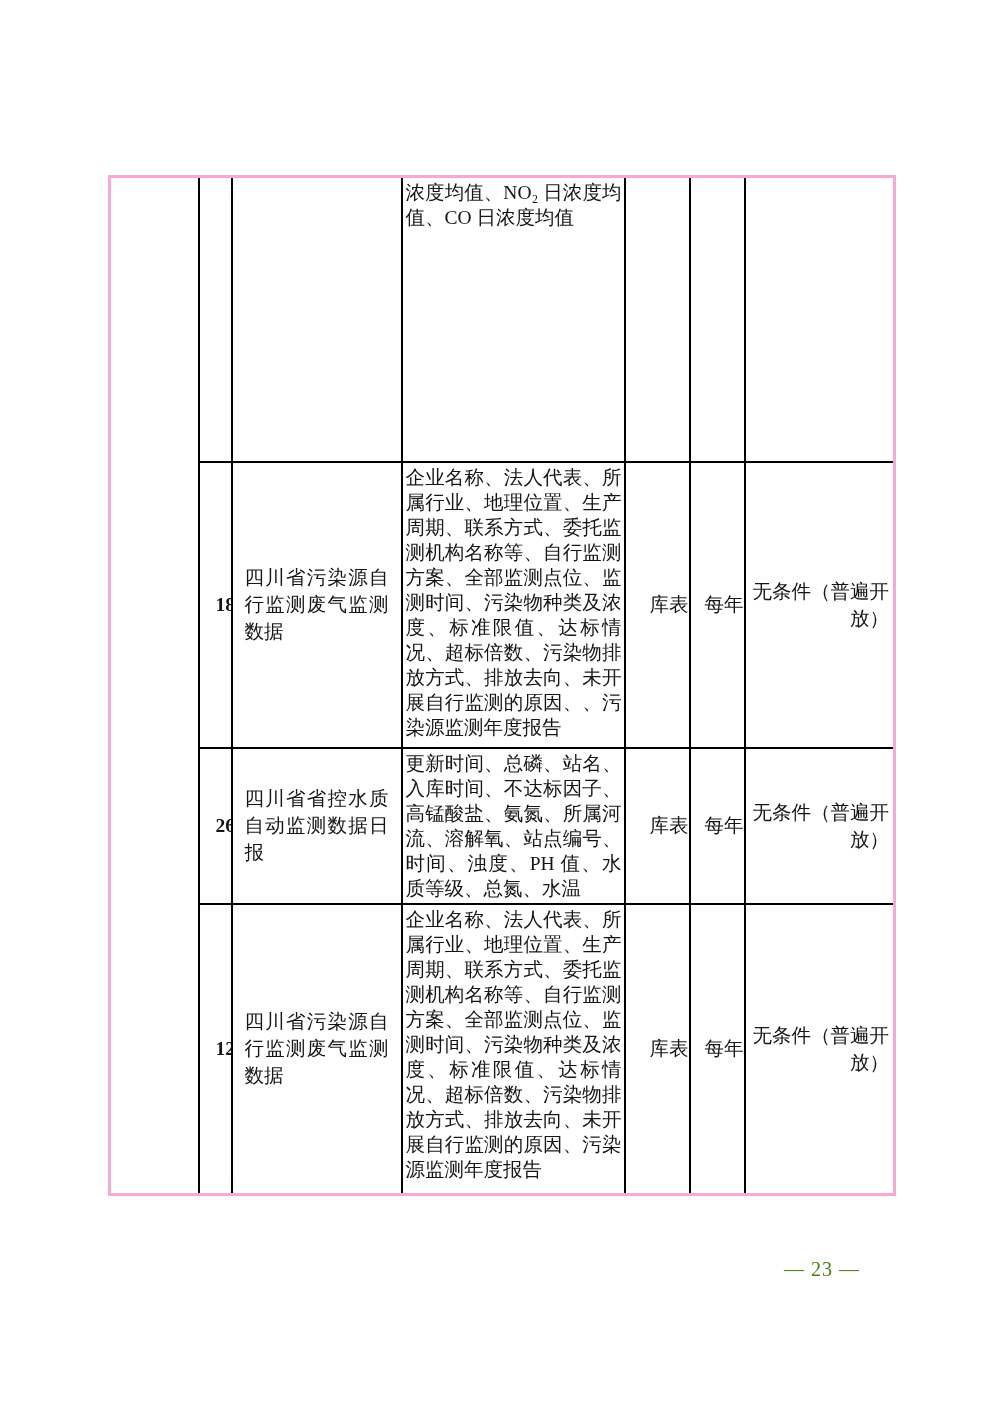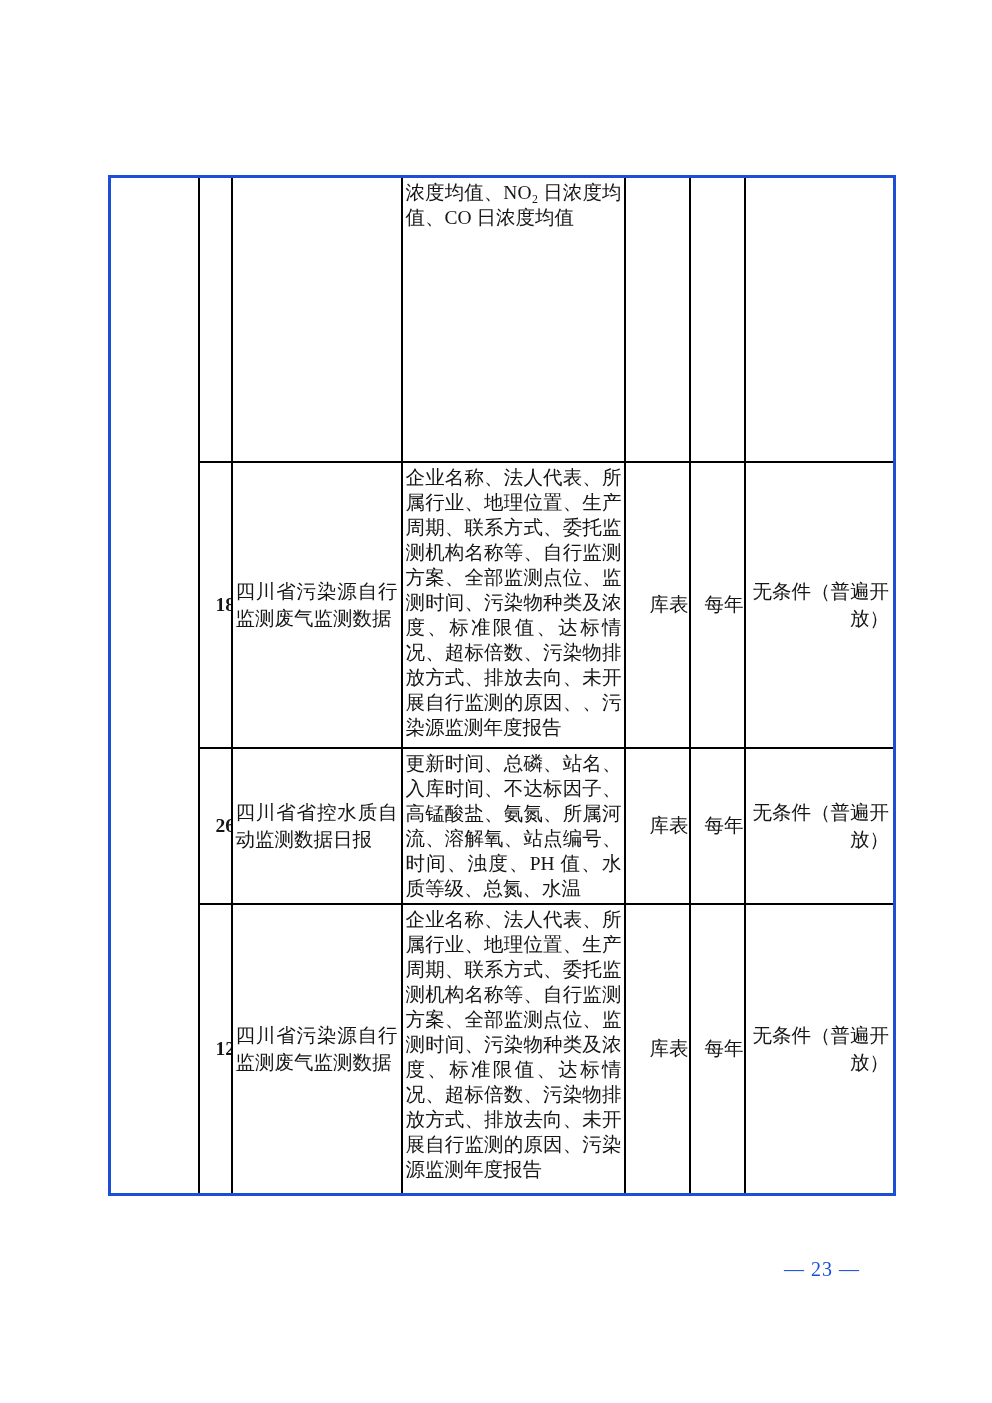--- a/index.html
+++ b/index.html
@@ -15,41 +15,41 @@
     overflow: hidden;
   }
   table.catalog {
     position: absolute;
     left: 108px;
     top: 175px;
     width: 785px;
     border-collapse: collapse;
     table-layout: fixed;
   }
-  table.catalog { border: 3px solid #1d4ed8; }
+  table.catalog { border: 3px solid #f9a8d4; }
   table.catalog td {
     border: 2px solid #000;
     font-size: 19.5px;
     color: #151515;
     overflow: hidden;
   }
   td.cell-category { vertical-align: middle; }
   td.cell-no {
     font-size: 20px;
     font-weight: 700;
     text-align: center;
     vertical-align: middle;
     padding: 16px;
     letter-spacing: 0px;
   }
   td.cell-name {
     vertical-align: middle;
     text-align: justify;
     line-height: 27px;
-    padding: 0 3px;
+    padding: 0 12px;
   }
   td.cell-items {
     vertical-align: top;
     text-align: justify;
     line-height: 25px;
     padding: 2px 2px 2px 3px;
   }
   td.cell-type, td.cell-freq {
     text-align: right;
     vertical-align: middle;
@@ -60,21 +60,21 @@
     line-height: 27px;
     padding: 0 4px;
   }
   .page-number {
     position: absolute;
     left: 762px;
     top: 1258px;
     width: 120px;
     text-align: center;
     font-size: 20px;
-    color: #1d4ed8;
+    color: #4d7c0f;
     letter-spacing: 1px;
     white-space: nowrap;
   }
 </style>
 </head>
 <body>
 
 <div class="page">
 
   <table class="catalog">

